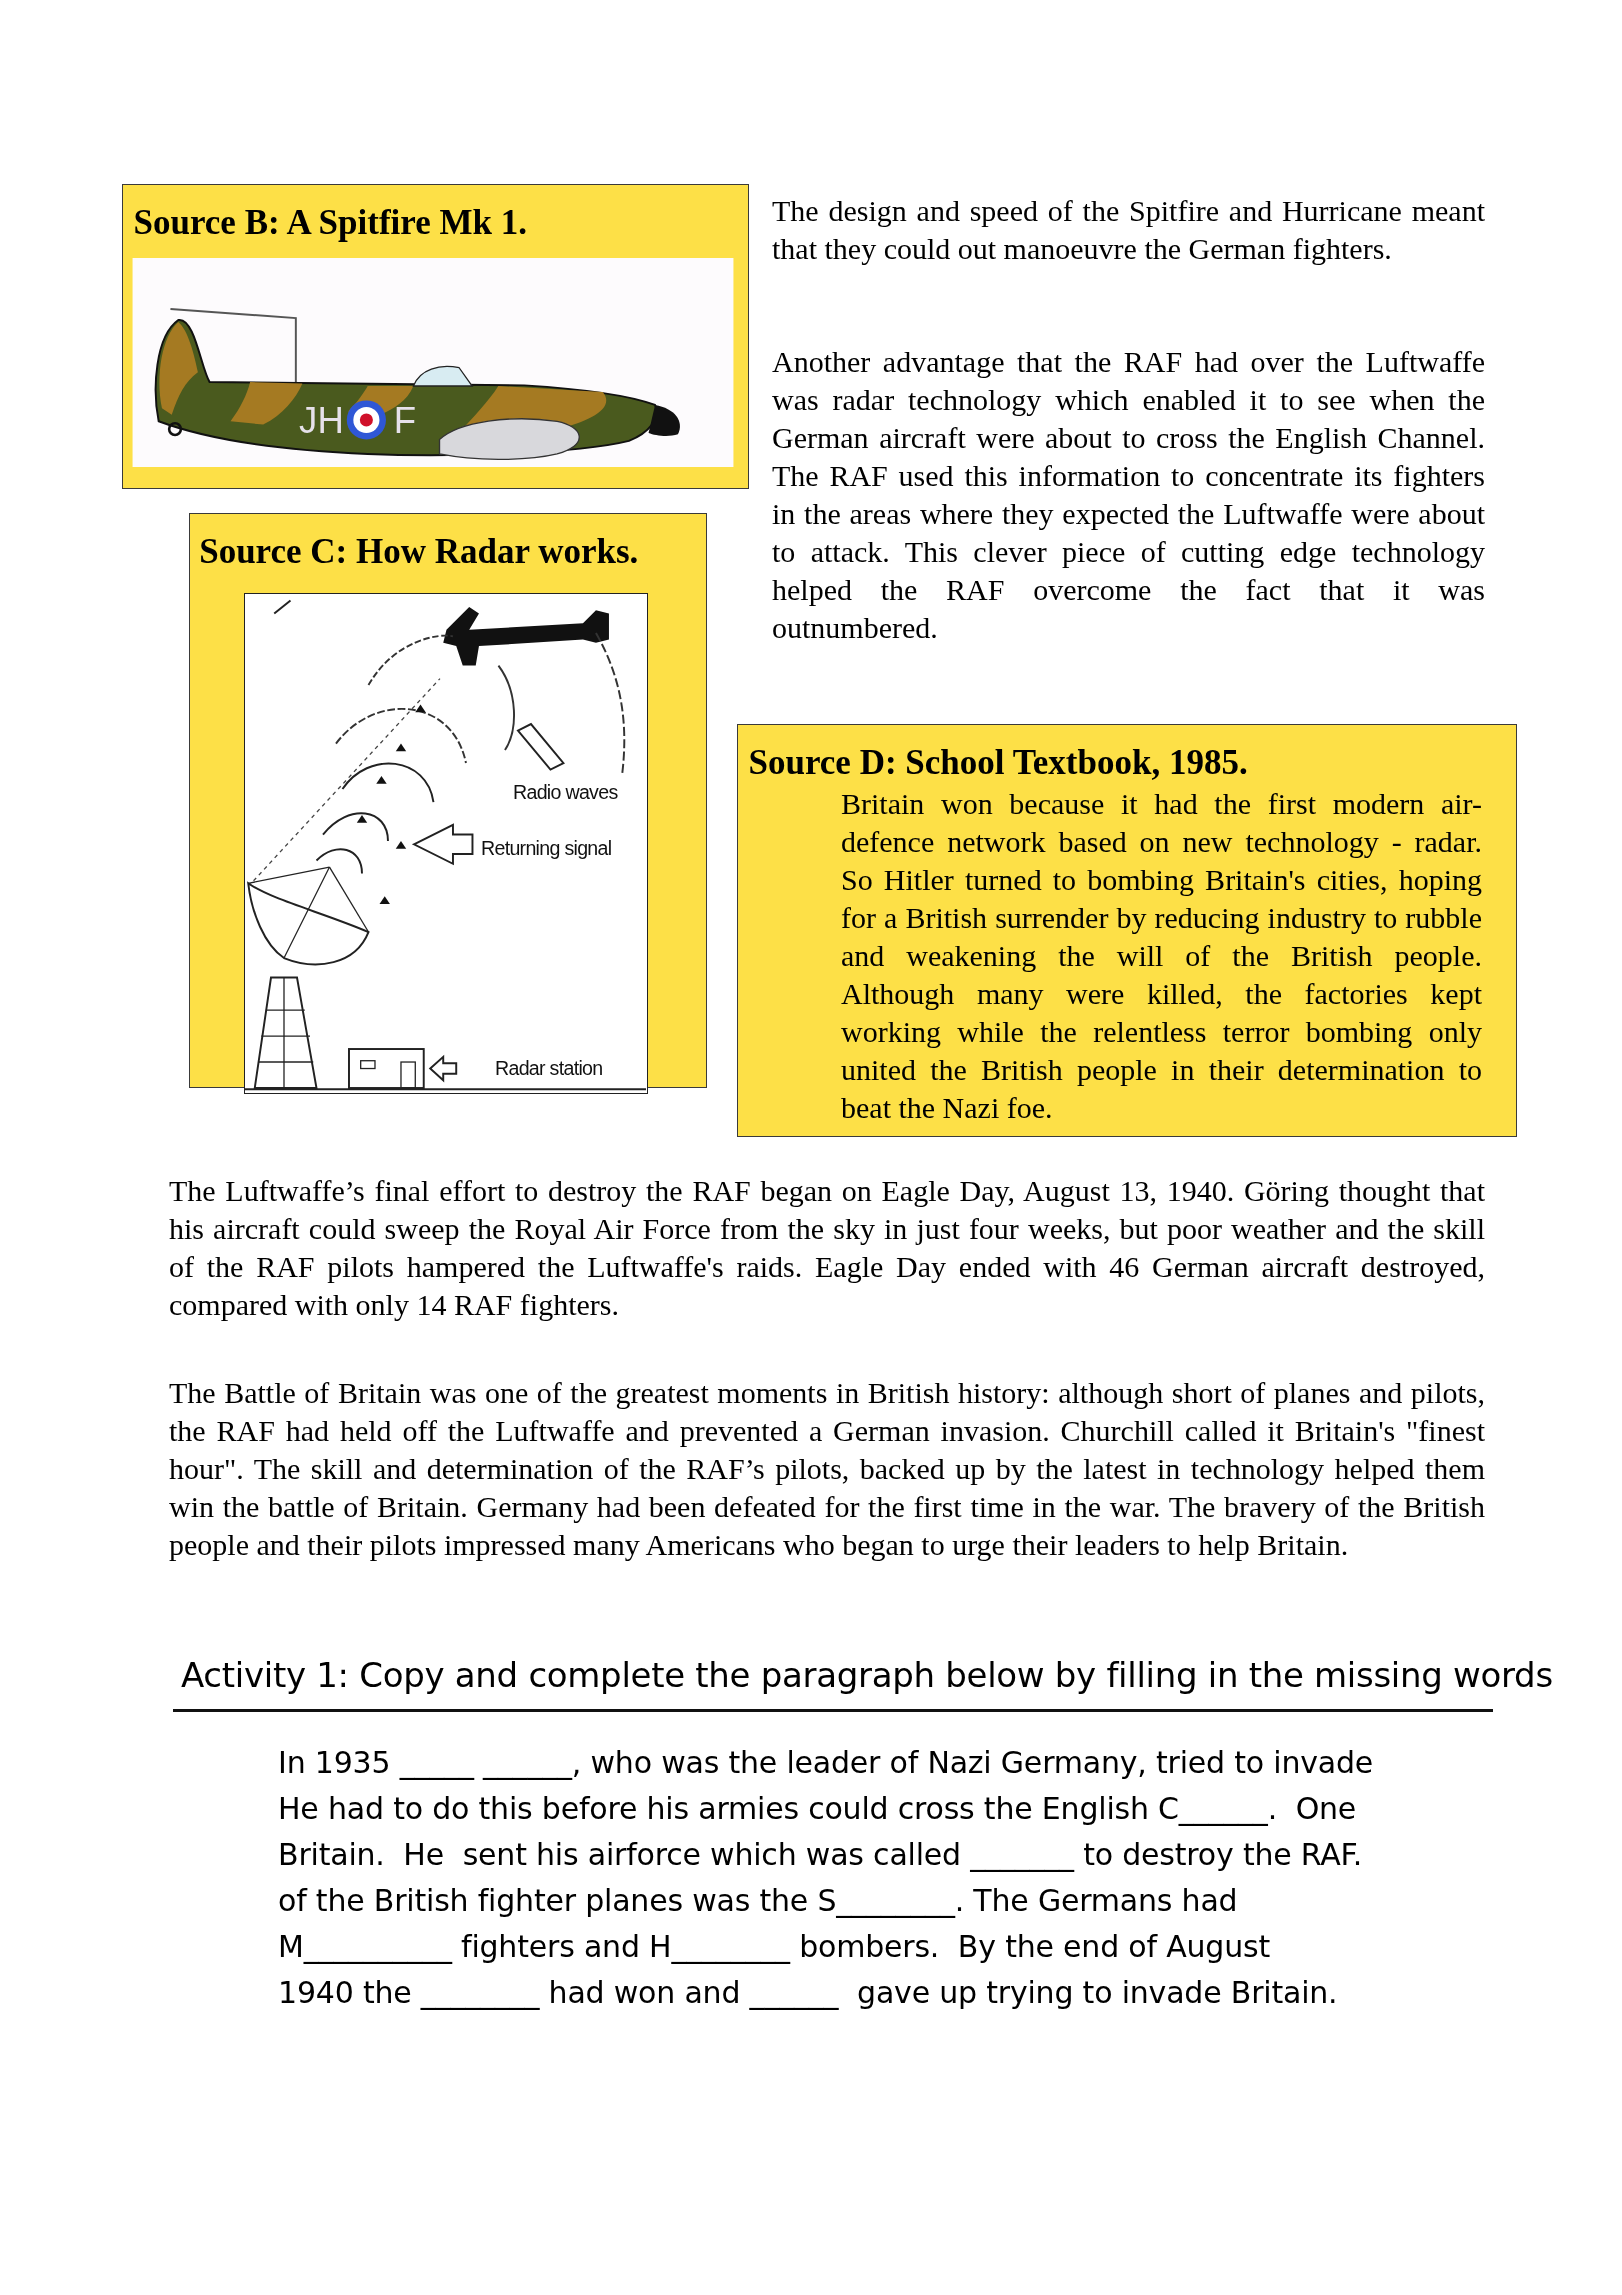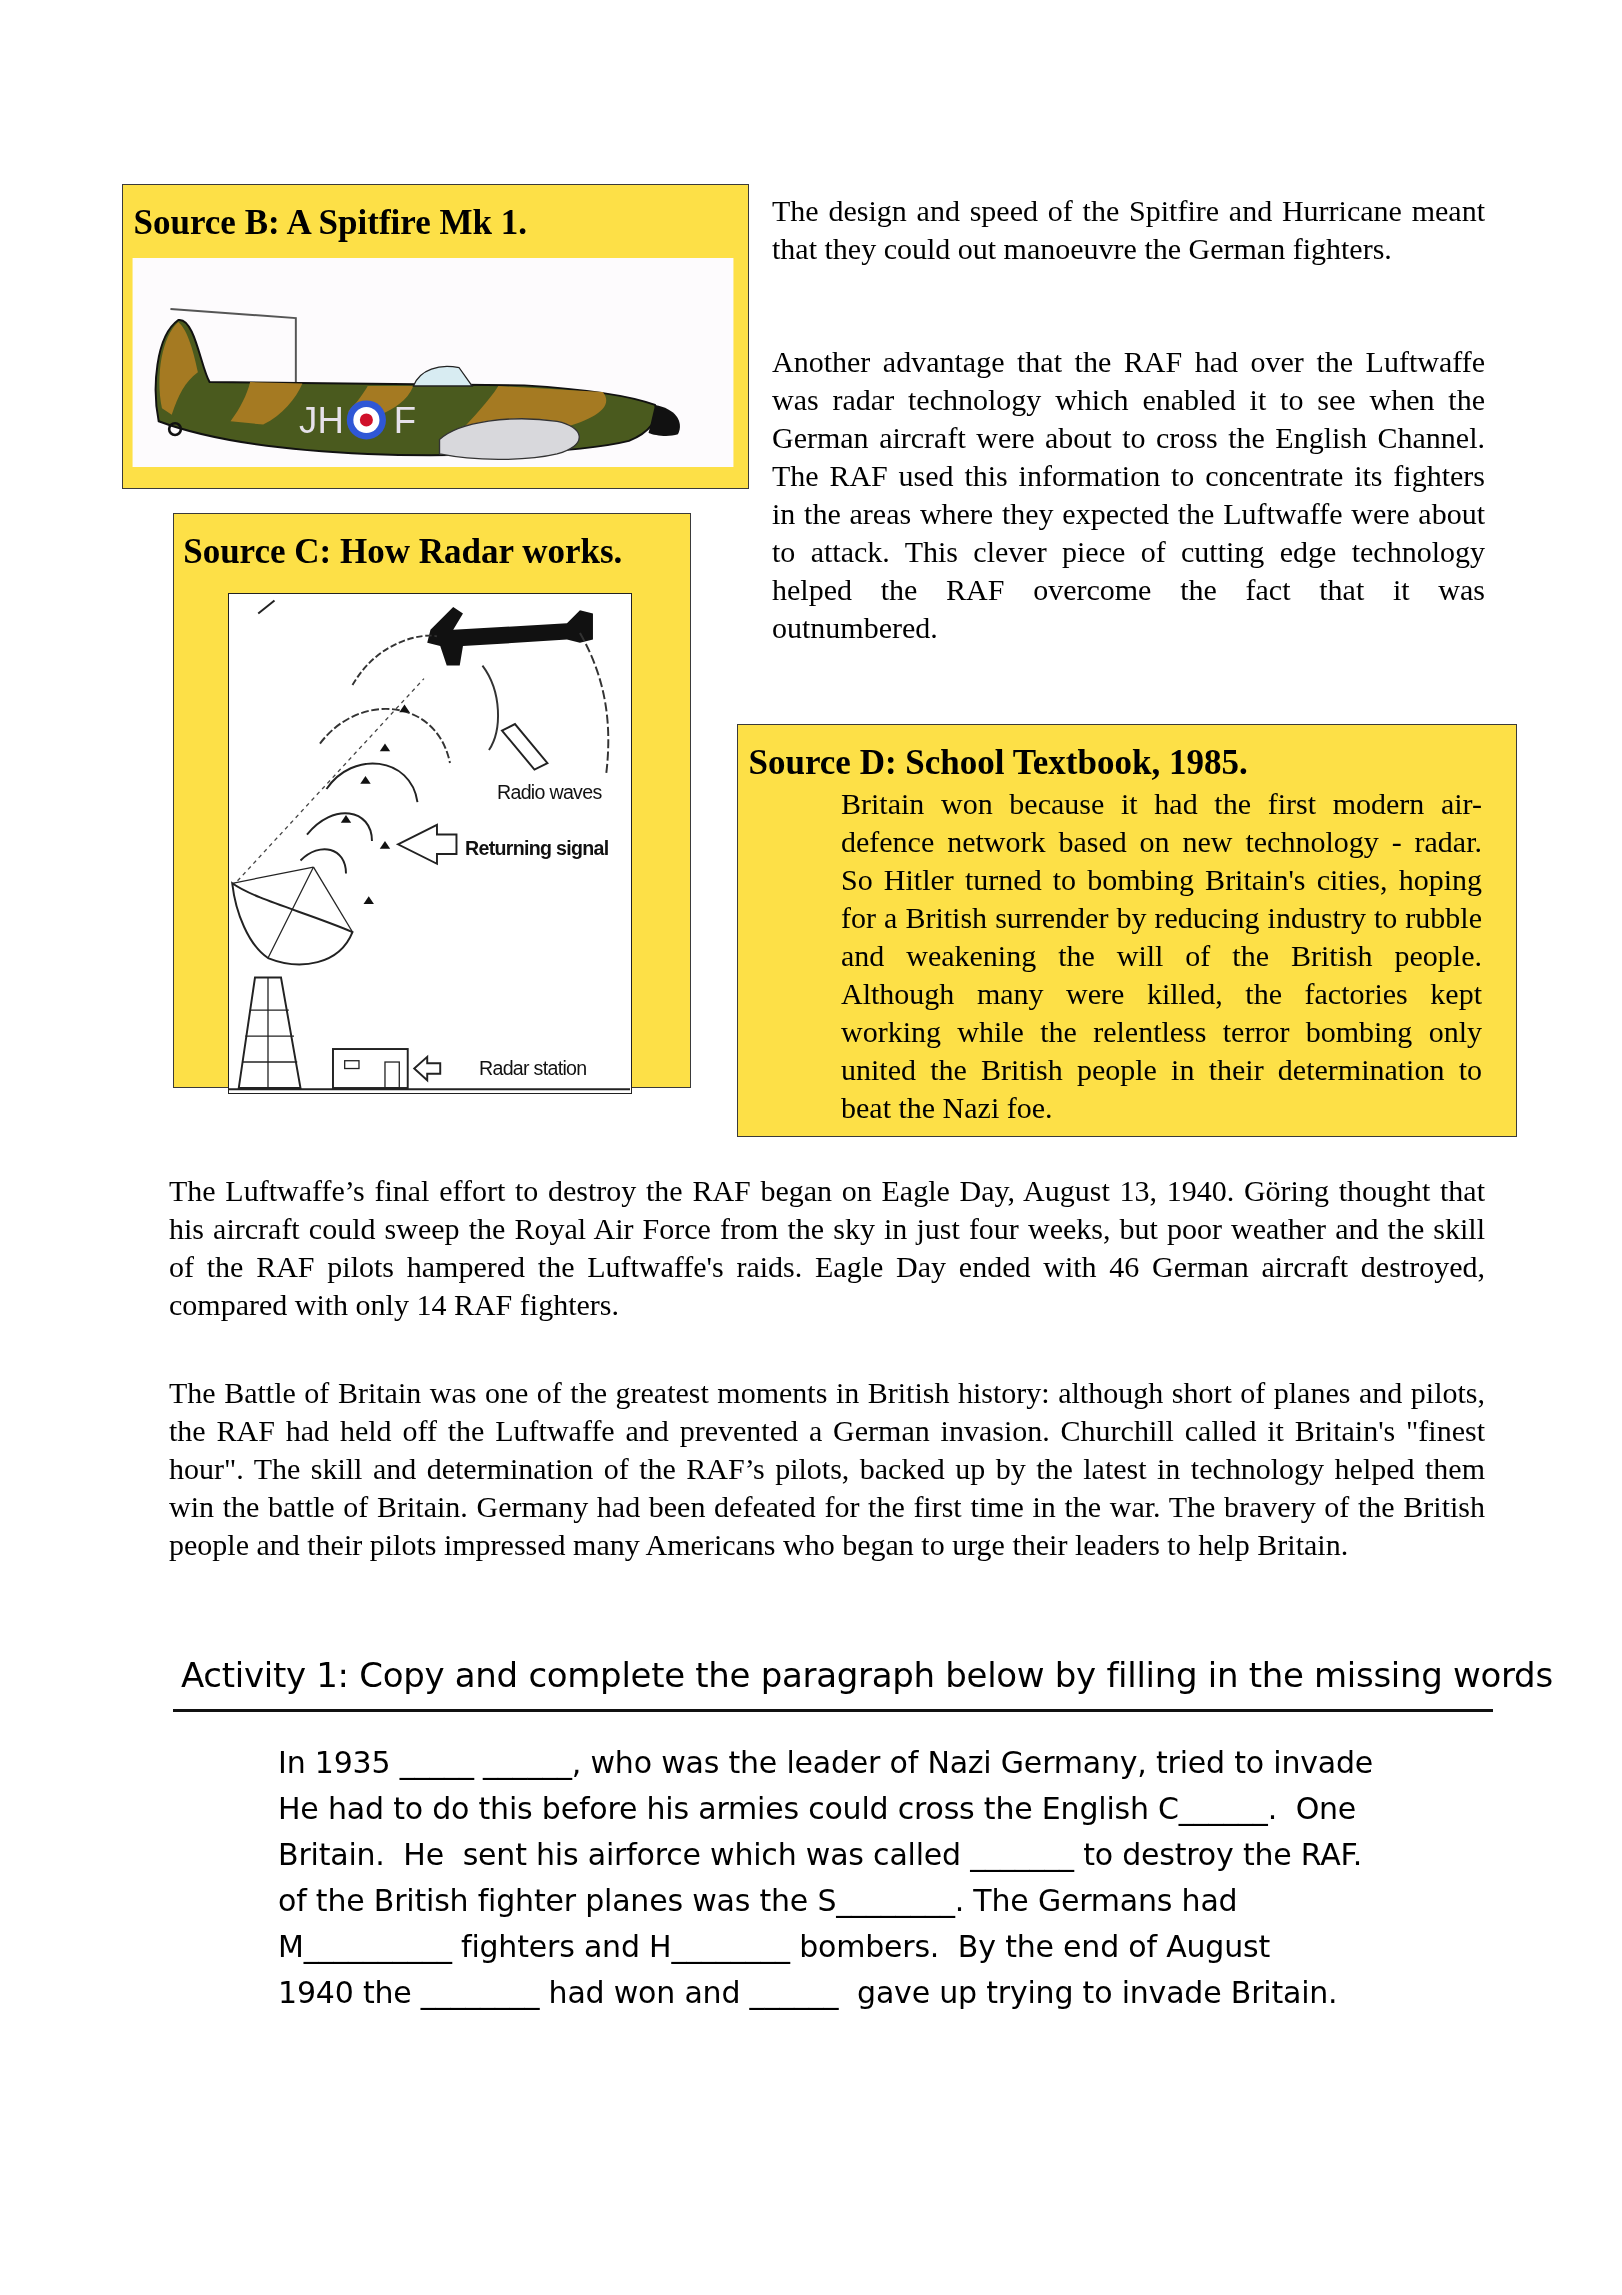--- a/index.html
+++ b/index.html
@@ -5,21 +5,21 @@
   html, body { margin: 0; padding: 0; background: #ffffff; }
   body { width: 1622px; height: 2295px; position: relative; overflow: hidden; color: #000; }
   .serif { font-family: "Liberation Serif", "DejaVu Serif", serif; }
   .sans { font-family: "DejaVu Sans", "Liberation Sans", sans-serif; }
   .box { position: absolute; border: 1.3px solid #3a3a3a; box-sizing: border-box; background: #fde047; }
   .box-title { position: absolute; font-weight: bold; font-size: 35px; line-height: 1; white-space: nowrap; }
   .para { position: absolute; font-size: 30px; line-height: 38px; text-align: justify; }
   #source-b { left: 122px; top: 184px; width: 627px; height: 305px; }
   #source-b .box-title { left: 10.5px; top: 19.6px; }
   #spitfire { position: absolute; left: 9.2px; top: 73px; width: 602px; height: 209px; }
-  #source-c { left: 173px; top: 513px; width: 518px; height: 575px; padding-left: 48px; }
+  #source-c { left: 189px; top: 513px; width: 518px; height: 575px; padding-left: 48px; }
   #source-c .box-title { left: 9.2px; top: 19.6px; }
   #radar-frame { position: absolute; left: 54px; top: 79px; width: 404px; height: 501px; border: 1.3px solid #222; box-sizing: border-box; background: #fff; }
   #radar-frame svg { position: absolute; left: 0; top: 0; }
   .radar-label { position: absolute; font-family: "Liberation Sans", sans-serif; font-size: 19.6px; color: #111; letter-spacing: -0.7px; white-space: nowrap; }
   #source-d { left: 737px; top: 724px; width: 780px; height: 413px; }
   #source-d .box-title { left: 10.5px; top: 19.6px; }
   #source-d .para { left: 103px; top: 60px; width: 641px; }
   #para-right-1 { left: 772px; top: 192px; width: 713px; }
   #para-right-2 { left: 772px; top: 343px; width: 713px; }
   #para-eagle { left: 169px; top: 1172px; width: 1316px; }
@@ -107,21 +107,21 @@
       <line x1="32" y1="640" x2="92" y2="640" stroke="#222" stroke-width="2"></line>
       <line x1="60" y1="590" x2="60" y2="760" stroke="#222" stroke-width="2"></line>
 
       <rect x="160" y="700" width="115" height="60" fill="#fff" stroke="#222" stroke-width="3"></rect>
       <rect x="178" y="718" width="22" height="12" fill="none" stroke="#222" stroke-width="2"></rect>
       <rect x="240" y="720" width="22" height="40" fill="none" stroke="#222" stroke-width="2"></rect>
       <path d="M285,730 L305,712 L305,722 L325,722 L325,738 L305,738 L305,748 Z" fill="#fff" stroke="#222" stroke-width="3"></path>
       <line x1="0" y1="762" x2="617" y2="762" stroke="#222" stroke-width="3"></line>
     </svg>
     <div class="radar-label" style="left:268px; top:187px;">Radio waves</div>
-    <div class="radar-label" style="left:236px; top:243px;font-weight:bold;">Returning signal</div>
+    <div class="radar-label" style="left:236px; top:243px;">Returning signal</div>
     <div class="radar-label" style="left:236px; top:463px;margin-left:14px;">Radar station</div>
   </div>
 </div>
 
 <div class="box" id="source-d">
   <div class="box-title serif">Source D: School Textbook, 1985.</div>
   <div class="para serif">Britain won because it had the first modern air-defence network based on new technology - radar. So Hitler turned to bombing Britain's cities, hoping for a British surrender by reducing industry to rubble and weakening the will of the British people. Although many were killed, the factories kept working while the relentless terror bombing only united the British people in their determination to beat the Nazi foe.</div>
 </div>
 
 <div class="para serif" id="para-eagle">The Luftwaffe’s final effort to destroy the RAF began on Eagle Day, August 13, 1940. Göring thought that his aircraft could sweep the Royal Air Force from the sky in just four weeks, but poor weather and the skill of the RAF pilots hampered the Luftwaffe's raids. Eagle Day ended with 46 German aircraft destroyed, compared with only 14 RAF fighters.</div>

